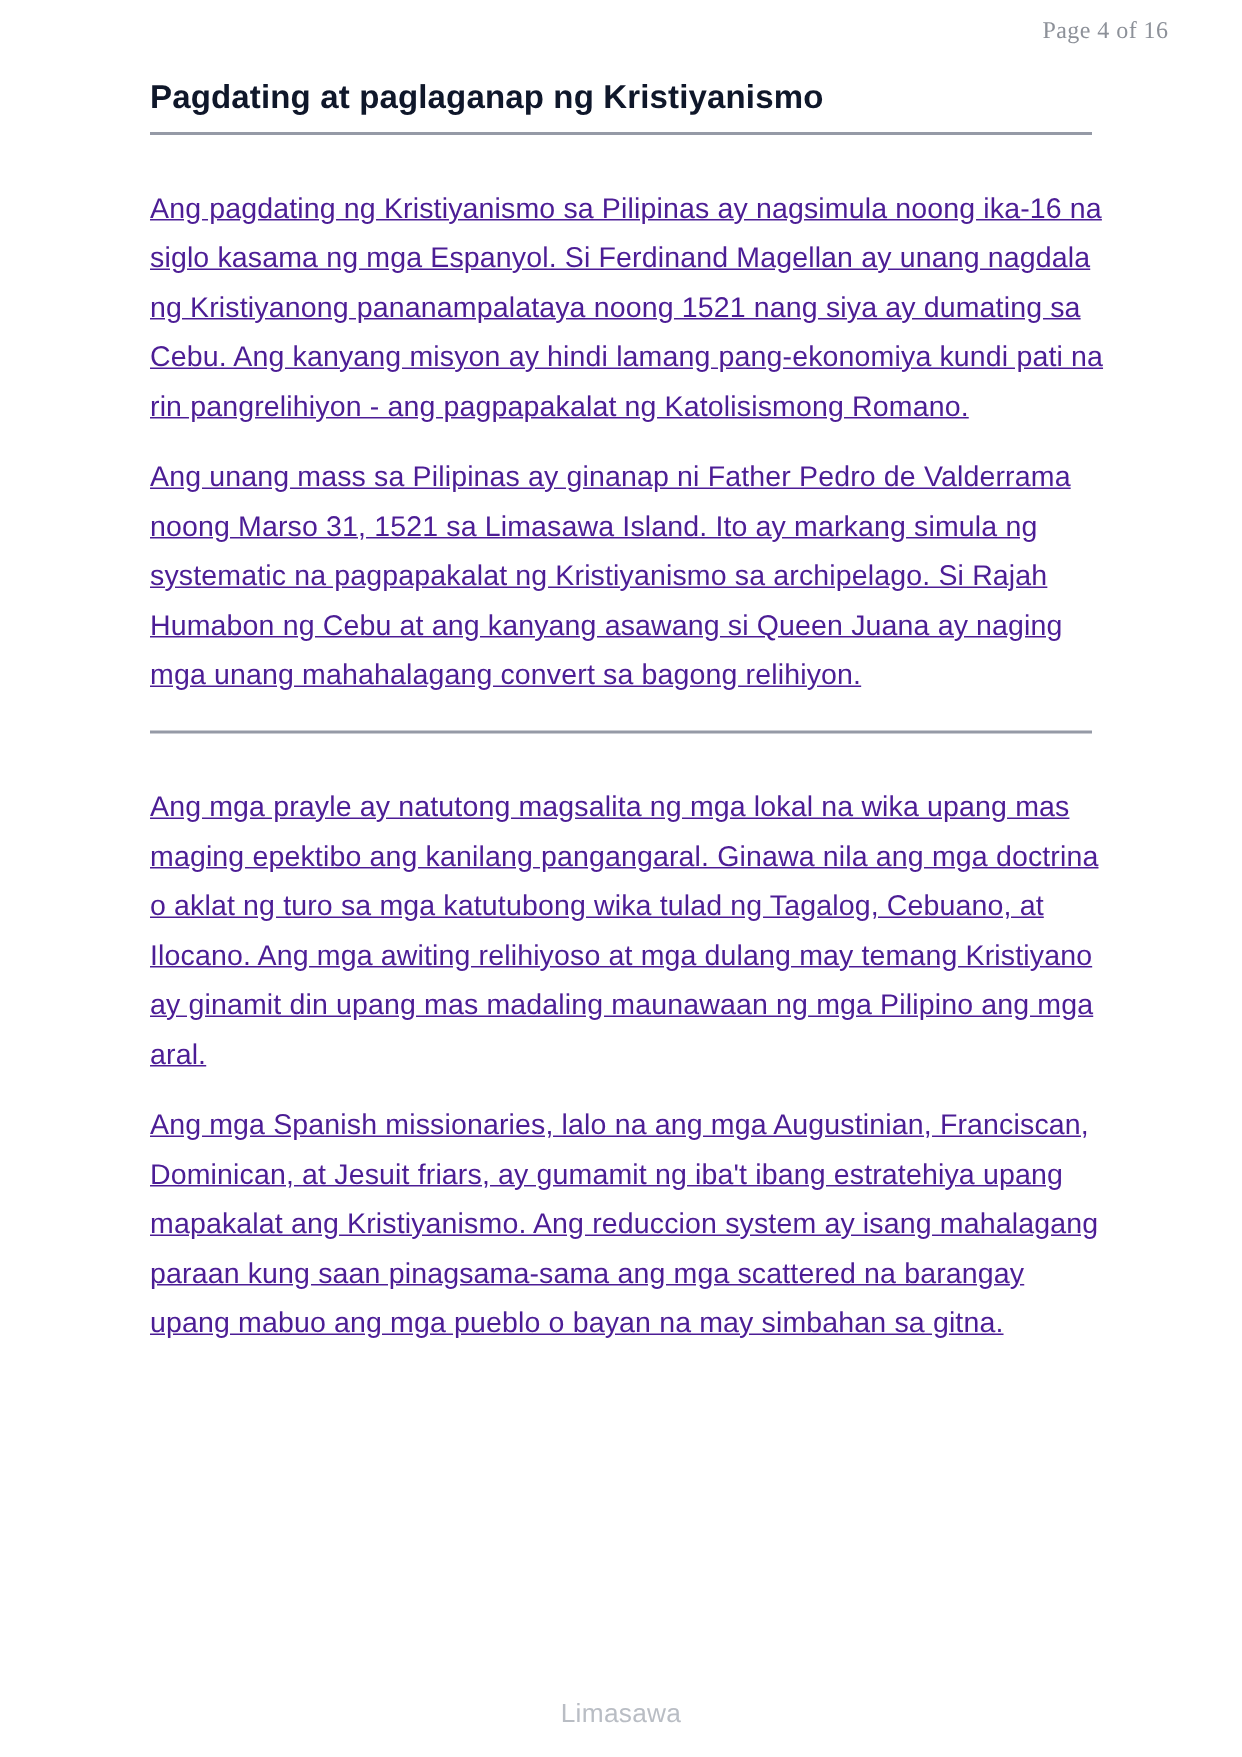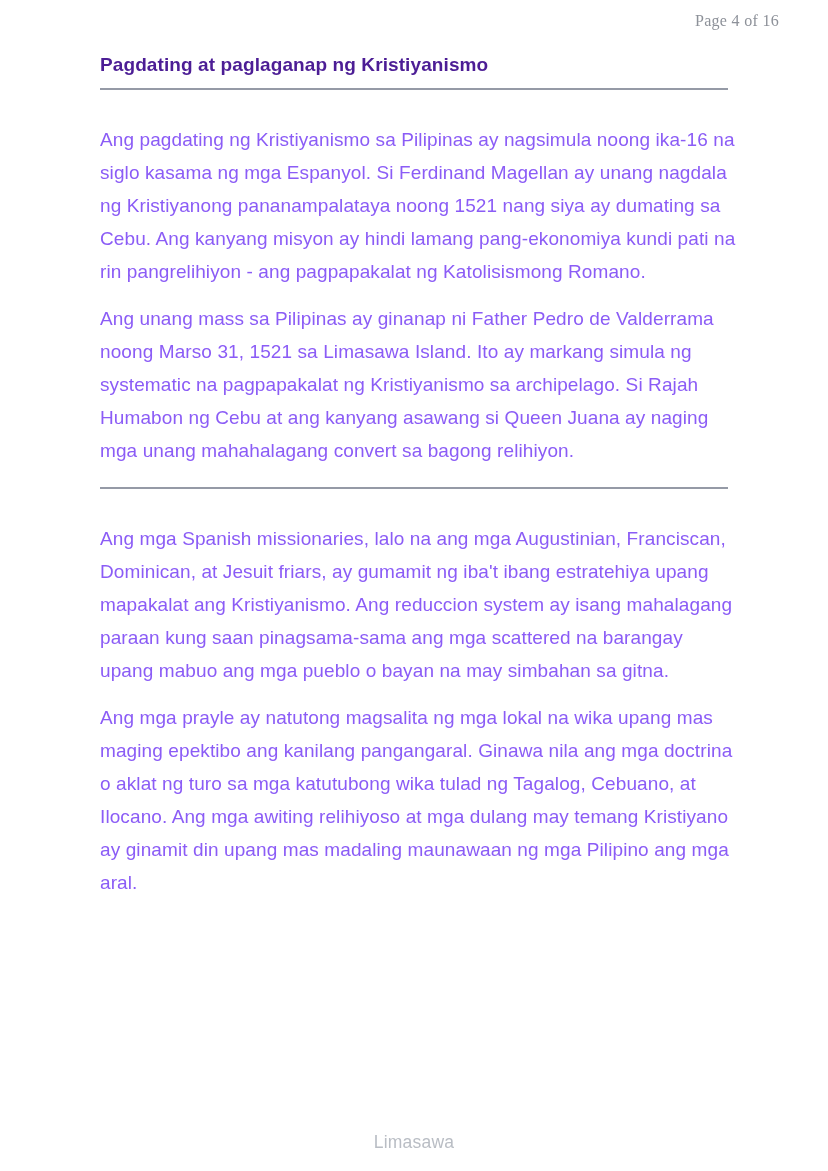--- a/index.html
+++ b/index.html
@@ -30,40 +30,41 @@
   }
 
   .content {
     position: absolute;
     top: 53px;
     left: 100px;
     width: 636px;
   }
 
   .section-heading {
-    font-size: 19px;
+    font-size: 22px;
     font-weight: bold;
     line-height: 24px;
-    color: #4c1d95;
+    color: #0f172a;
     letter-spacing: 0.1px;
   }
 
   .heading-divider {
     margin-top: 11px;
     width: 628px;
     border: none;
     border-top: 2px solid #959aa6;
   }
 
   .paragraph {
     margin-top: 33px;
     font-size: 19px;
     line-height: 33px;
-    color: #8b5cf6;
+    color: #4c1d95;
     letter-spacing: 0.1px;
+    text-decoration: underline;
   }
 
   .paragraph + .paragraph {
     margin-top: 14px;
   }
 
   .section + .section {
     margin-top: 20px;
   }
 
@@ -89,21 +90,21 @@
 
     <div class="section">
       <h2 class="section-heading">Pagdating at paglaganap ng Kristiyanismo</h2>
       <hr class="heading-divider">
       <p class="paragraph">Ang pagdating ng Kristiyanismo sa Pilipinas ay nagsimula noong ika-16 na siglo kasama ng mga Espanyol. Si Ferdinand Magellan ay unang nagdala ng Kristiyanong pananampalataya noong 1521 nang siya ay dumating sa Cebu. Ang kanyang misyon ay hindi lamang pang-ekonomiya kundi pati na rin pangrelihiyon - ang pagpapakalat ng Katolisismong Romano.</p>
       <p class="paragraph">Ang unang mass sa Pilipinas ay ginanap ni Father Pedro de Valderrama noong Marso 31, 1521 sa Limasawa Island. Ito ay markang simula ng systematic na pagpapakalat ng Kristiyanismo sa archipelago. Si Rajah Humabon ng Cebu at ang kanyang asawang si Queen Juana ay naging mga unang mahahalagang convert sa bagong relihiyon.</p>
     </div>
 
     <div class="section">
       <hr class="heading-divider">
+      <p class="paragraph">Ang mga prayle ay natutong magsalita ng mga lokal na wika upang mas maging epektibo ang kanilang pangangaral. Ginawa nila ang mga doctrina o aklat ng turo sa mga katutubong wika tulad ng Tagalog, Cebuano, at Ilocano. Ang mga awiting relihiyoso at mga dulang may temang Kristiyano ay ginamit din upang mas madaling maunawaan ng mga Pilipino ang mga aral.</p>
       <p class="paragraph">Ang mga Spanish missionaries, lalo na ang mga Augustinian, Franciscan, Dominican, at Jesuit friars, ay gumamit ng iba't ibang estratehiya upang mapakalat ang Kristiyanismo. Ang reduccion system ay isang mahalagang paraan kung saan pinagsama-sama ang mga scattered na barangay upang mabuo ang mga pueblo o bayan na may simbahan sa gitna.</p>
-      <p class="paragraph">Ang mga prayle ay natutong magsalita ng mga lokal na wika upang mas maging epektibo ang kanilang pangangaral. Ginawa nila ang mga doctrina o aklat ng turo sa mga katutubong wika tulad ng Tagalog, Cebuano, at Ilocano. Ang mga awiting relihiyoso at mga dulang may temang Kristiyano ay ginamit din upang mas madaling maunawaan ng mga Pilipino ang mga aral.</p>
     </div>
 
   </div>
 
   <div class="footer-brand">Limasawa</div>
 
 </div>
 
 </body></html>

